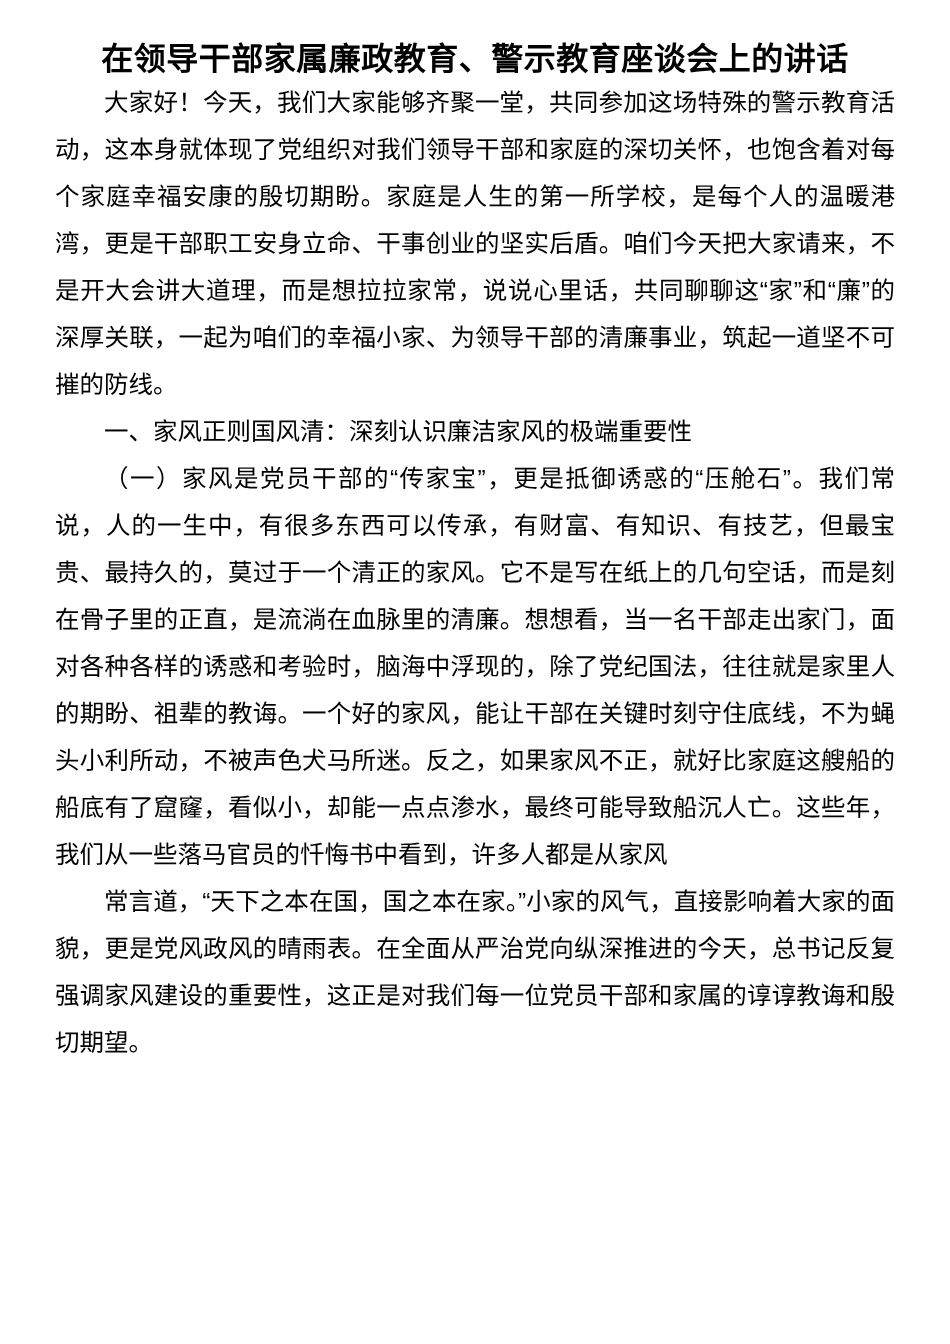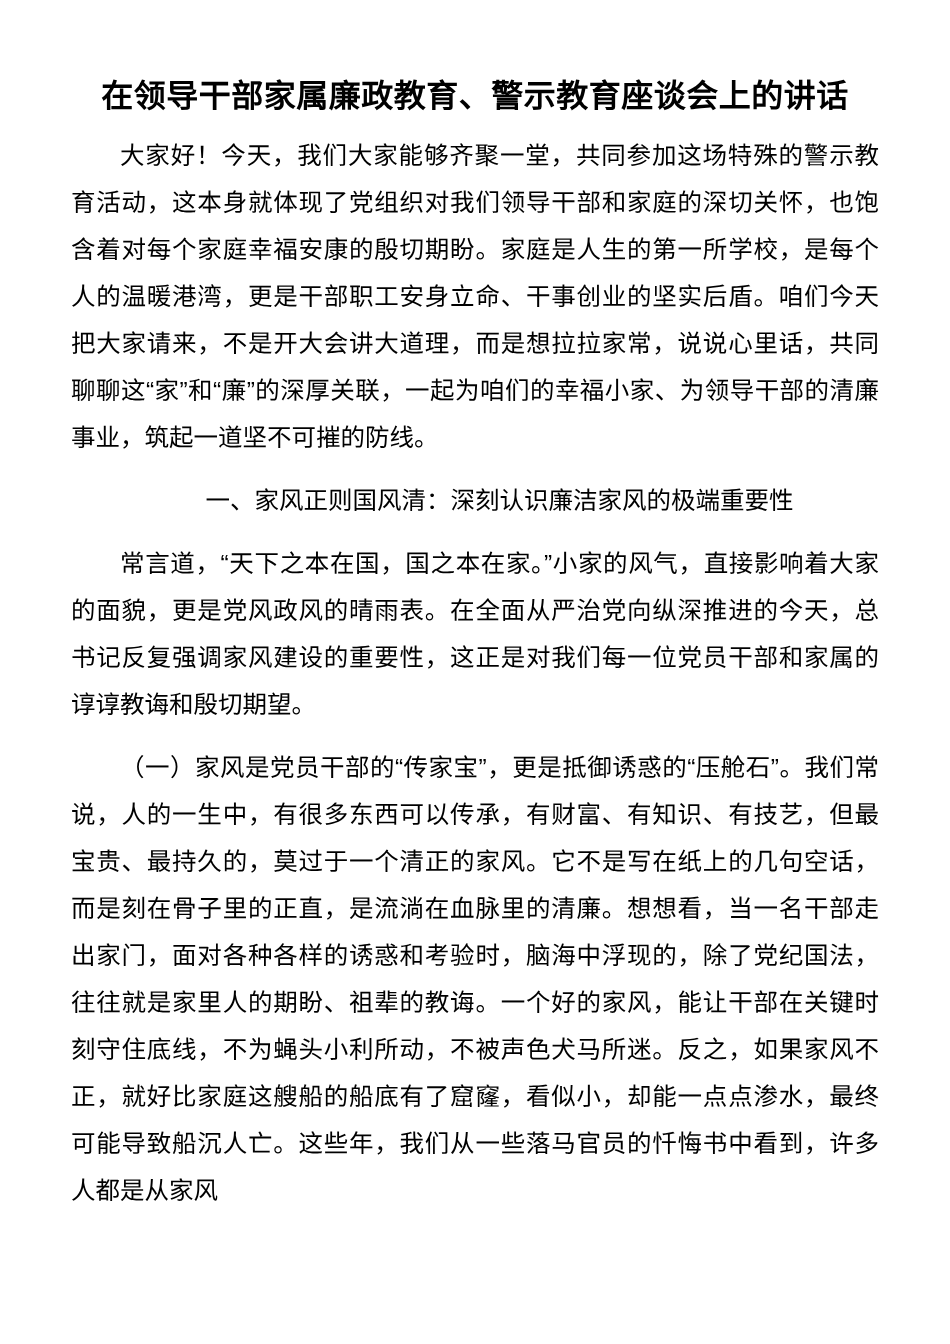--- a/index.html
+++ b/index.html
@@ -28,64 +28,64 @@
     top: 0;
     width: 840px;
   }
   .doc-title {
     font-size: 32px;
     font-weight: bold;
     line-height: 1.25;
     text-align: center;
     letter-spacing: 0.5px;
     margin: 0;
-    padding-top: 76px;
+    padding-top: 39px;
     padding-bottom: 0;
     white-space: nowrap;
   }
   .salutation {
     font-size: 24.5px;
     line-height: 47px;
     margin: 0;
     padding-top: 44px;
     text-align: justify;
     text-justify: inter-ideograph;
     letter-spacing: 0px;
   }
   .para {
     font-size: 24.5px;
     line-height: 47px;
-    margin: 16px;
+    margin: 0;
     text-indent: 2em;
     text-align: justify;
     text-justify: inter-ideograph;
     letter-spacing: 0px;
     text-align-last: left;
   }
   .section-heading {
     font-size: 24.5px;
     line-height: 47px;
     margin: 0;
     text-indent: 2em;
     font-weight: normal;
-    text-align: center;
+    text-align: left;
     letter-spacing: 0px;
   }
 </style>
 </head>
 <body>
 
 <div class="page">
   <div class="content">
 
     <h1 class="doc-title">在领导干部家属廉政教育、警示教育座谈会上的讲话</h1>
 
 
     <p class="para">大家好！今天，我们大家能够齐聚一堂，共同参加这场特殊的警示教育活动，这本身就体现了党组织对我们领导干部和家庭的深切关怀，也饱含着对每个家庭幸福安康的殷切期盼。家庭是人生的第一所学校，是每个人的温暖港湾，更是干部职工安身立命、干事创业的坚实后盾。咱们今天把大家请来，不是开大会讲大道理，而是想拉拉家常，说说心里话，共同聊聊这“家”和“廉”的深厚关联，一起为咱们的幸福小家、为领导干部的清廉事业，筑起一道坚不可摧的防线。</p>
 
     <p class="section-heading">一、家风正则国风清：深刻认识廉洁家风的极端重要性</p>
 
+    <p class="para">（一）家风是党员干部的“传家宝”，更是抵御诱惑的“压舱石”。我们常说，人的一生中，有很多东西可以传承，有财富、有知识、有技艺，但最宝贵、最持久的，莫过于一个清正的家风。它不是写在纸上的几句空话，而是刻在骨子里的正直，是流淌在血脉里的清廉。想想看，当一名干部走出家门，面对各种各样的诱惑和考验时，脑海中浮现的，除了党纪国法，往往就是家里人的期盼、祖辈的教诲。一个好的家风，能让干部在关键时刻守住底线，不为蝇头小利所动，不被声色犬马所迷。反之，如果家风不正，就好比家庭这艘船的船底有了窟窿，看似小，却能一点点渗水，最终可能导致船沉人亡。这些年，我们从一些落马官员的忏悔书中看到，许多人都是从家风</p>
+
     <p class="para">常言道，“天下之本在国，国之本在家。”小家的风气，直接影响着大家的面貌，更是党风政风的晴雨表。在全面从严治党向纵深推进的今天，总书记反复强调家风建设的重要性，这正是对我们每一位党员干部和家属的谆谆教诲和殷切期望。</p>
-
-    <p class="para">（一）家风是党员干部的“传家宝”，更是抵御诱惑的“压舱石”。我们常说，人的一生中，有很多东西可以传承，有财富、有知识、有技艺，但最宝贵、最持久的，莫过于一个清正的家风。它不是写在纸上的几句空话，而是刻在骨子里的正直，是流淌在血脉里的清廉。想想看，当一名干部走出家门，面对各种各样的诱惑和考验时，脑海中浮现的，除了党纪国法，往往就是家里人的期盼、祖辈的教诲。一个好的家风，能让干部在关键时刻守住底线，不为蝇头小利所动，不被声色犬马所迷。反之，如果家风不正，就好比家庭这艘船的船底有了窟窿，看似小，却能一点点渗水，最终可能导致船沉人亡。这些年，我们从一些落马官员的忏悔书中看到，许多人都是从家风</p>
 
   </div>
 </div>
 
 </body></html>

